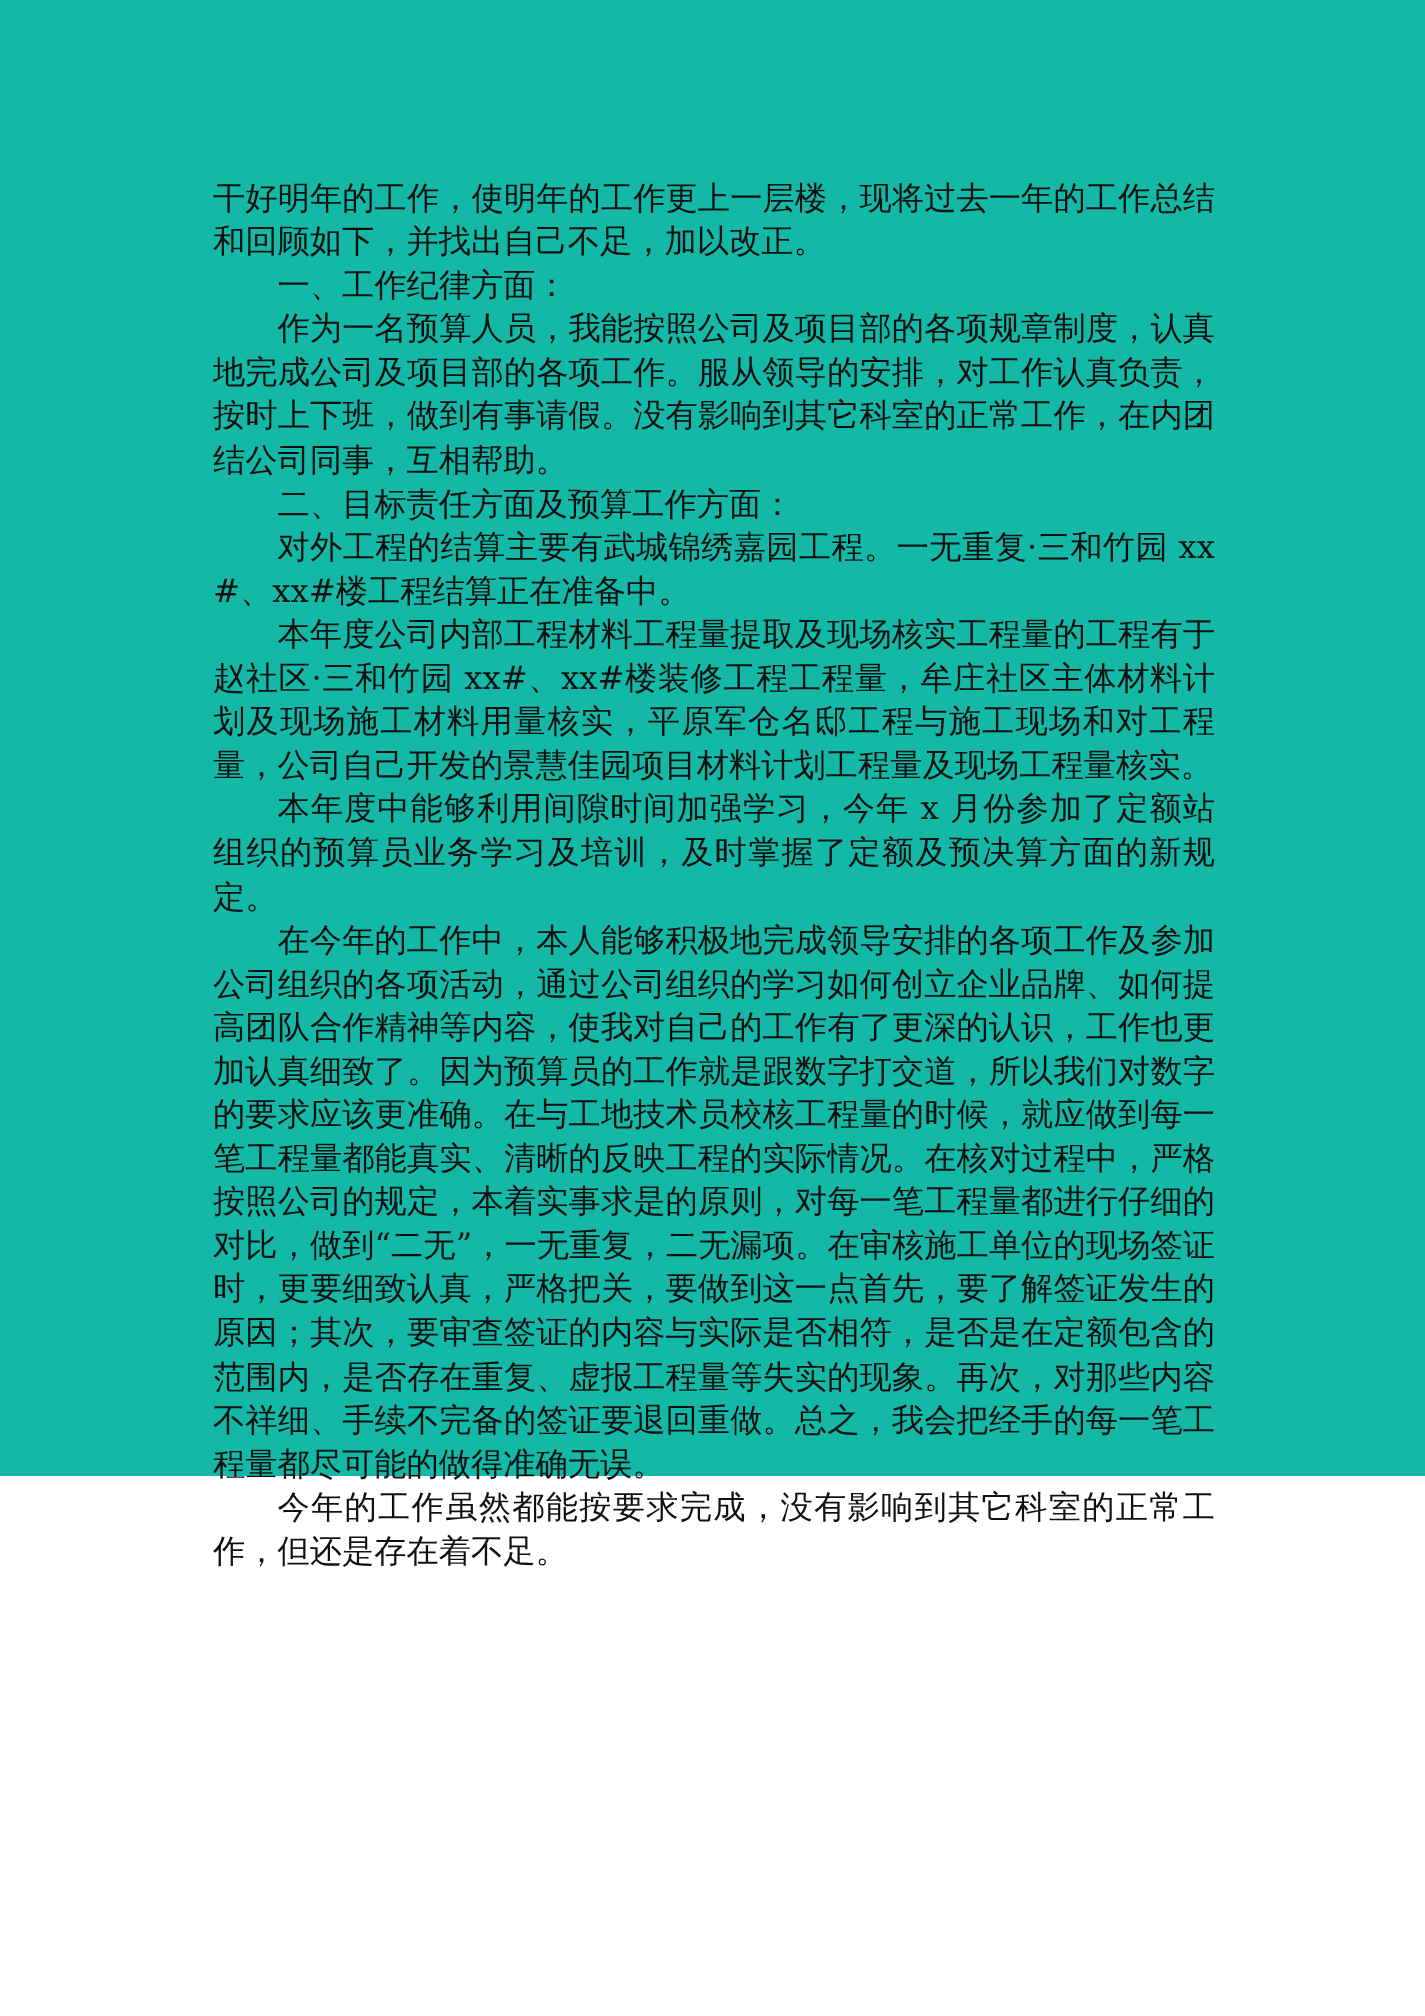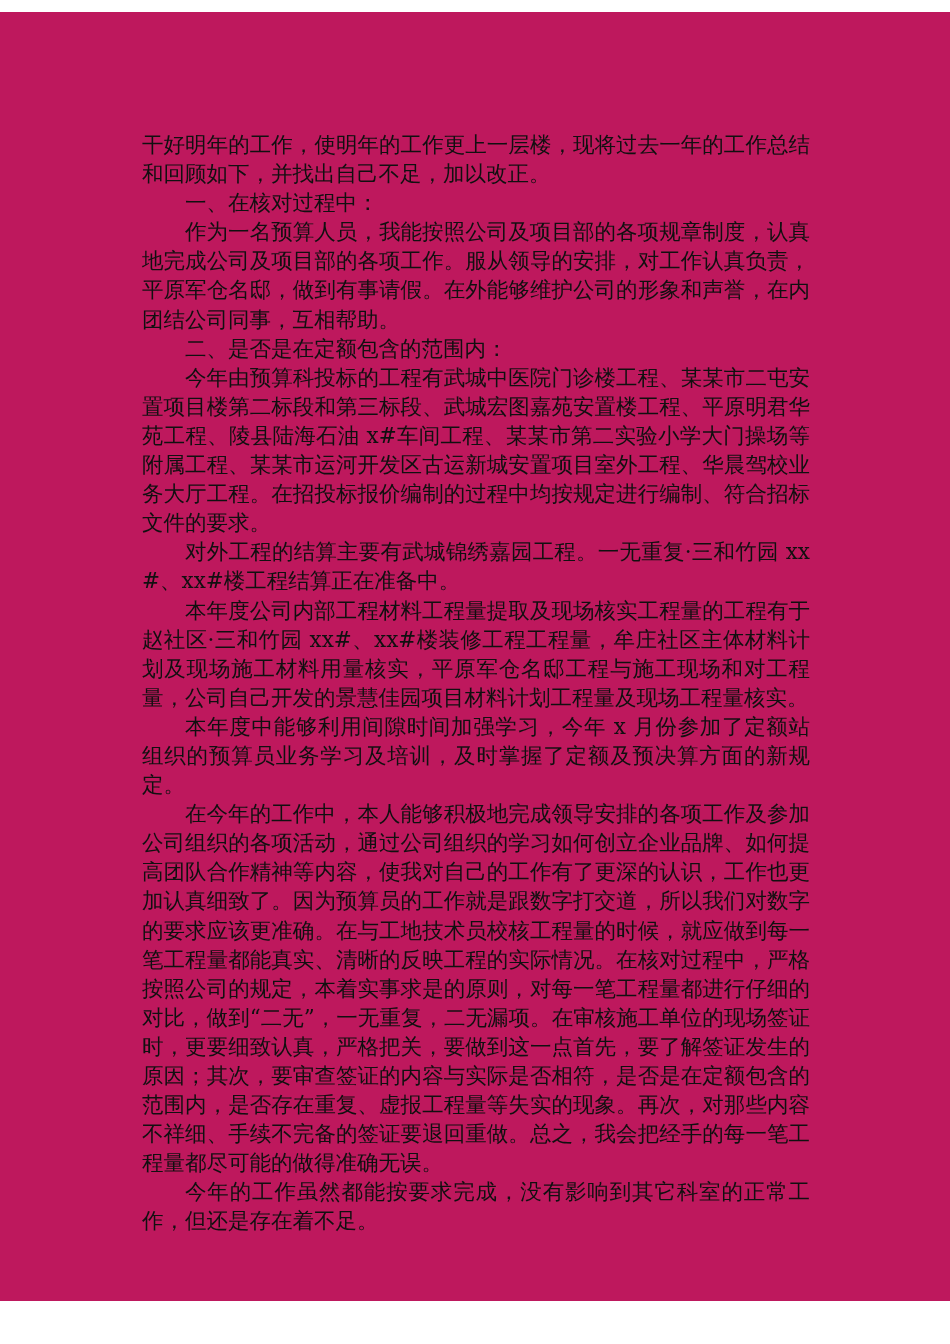--- a/index.html
+++ b/index.html
@@ -13,24 +13,24 @@
     height: 1344px;
     position: relative;
     overflow: hidden;
     font-family: "DejaVu Serif", "Liberation Serif", serif;
     color: #000000;
     -webkit-font-smoothing: none;
   }
   .page {
     position: absolute;
     left: 0;
-    top: 12px;
+    top: 0;
     width: 950px;
-    height: 1289px;
-    background: #be185d;
+    height: 984px;
+    background: #14b8a6;
   }
   .text-column {
     position: absolute;
     left: 142px;
     top: 118px;
     width: 668px;
   }
   p.para {
     margin: 0;
     padding: 0;
@@ -52,28 +52,27 @@
   }
 </style>
 </head>
 <body>
 
 <div class="page">
   <div class="text-column">
 
     <p class="para">干好明年的工作，使明年的工作更上一层楼，现将过去一年的工作总结和回顾如下，并找出自己不足，加以改正。</p>
 
-    <p class="para indent">一、在核对过程中：</p>
+    <p class="para indent">一、工作纪律方面：</p>
 
-    <p class="para indent">作为一名预算人员，我能按照公司及项目部的各项规章制度，认真地完成公司及项目部的各项工作。服从领导的安排，对工作认真负责，平原军仓名邸，做到有事请假。在外能够维护公司的形象和声誉，在内团结公司同事，互相帮助。</p>
+    <p class="para indent">作为一名预算人员，我能按照公司及项目部的各项规章制度，认真地完成公司及项目部的各项工作。服从领导的安排，对工作认真负责，按时上下班，做到有事请假。没有影响到其它科室的正常工作，在内团结公司同事，互相帮助。</p>
 
-    <p class="para indent">二、是否是在定额包含的范围内：</p>
+    <p class="para indent">二、目标责任方面及预算工作方面：</p>
 
 
-    <p class="para indent">今年由预算科投标的工程有武城中医院门诊楼工程、某某市二屯安置项目楼第二标段和第三标段、武城宏图嘉苑安置楼工程、平原明君华苑工程、陵县陆海石油 x#车间工程、某某市第二实验小学大门操场等附属工程、某某市运河开发区古运新城安置项目室外工程、华晨驾校业务大厅工程。在招投标报价编制的过程中均按规定进行编制、符合招标文件的要求。</p>
 
     <p class="para indent">对外工程的结算主要有武城锦绣嘉园工程。一无重复·三和竹园 xx#、xx#楼工程结算正在准备中。</p>
 
     <p class="para indent">本年度公司内部工程材料工程量提取及现场核实工程量的工程有于赵社区·三和竹园 xx#、xx#楼装修工程工程量，牟庄社区主体材料计划及现场施工材料用量核实，平原军仓名邸工程与施工现场和对工程量，公司自己开发的景慧佳园项目材料计划工程量及现场工程量核实。</p>
 
     <p class="para indent">本年度中能够利用间隙时间加强学习，今年 x 月份参加了定额站组织的预算员业务学习及培训，及时掌握了定额及预决算方面的新规定。</p>
 
     <p class="para indent">在今年的工作中，本人能够积极地完成领导安排的各项工作及参加公司组织的各项活动，通过公司组织的学习如何创立企业品牌、如何提高团队合作精神等内容，使我对自己的工作有了更深的认识，工作也更加认真细致了。因为预算员的工作就是跟数字打交道，所以我们对数字的要求应该更准确。在与工地技术员校核工程量的时候，就应做到每一笔工程量都能真实、清晰的反映工程的实际情况。在核对过程中，严格按照公司的规定，本着实事求是的原则，对每一笔工程量都进行仔细的对比，做到“二无”，一无重复，二无漏项。在审核施工单位的现场签证时，更要细致认真，严格把关，要做到这一点首先，要了解签证发生的原因；其次，要审查签证的内容与实际是否相符，是否是在定额包含的范围内，是否存在重复、虚报工程量等失实的现象。再次，对那些内容不祥细、手续不完备的签证要退回重做。总之，我会把经手的每一笔工程量都尽可能的做得准确无误。</p>
 
 

